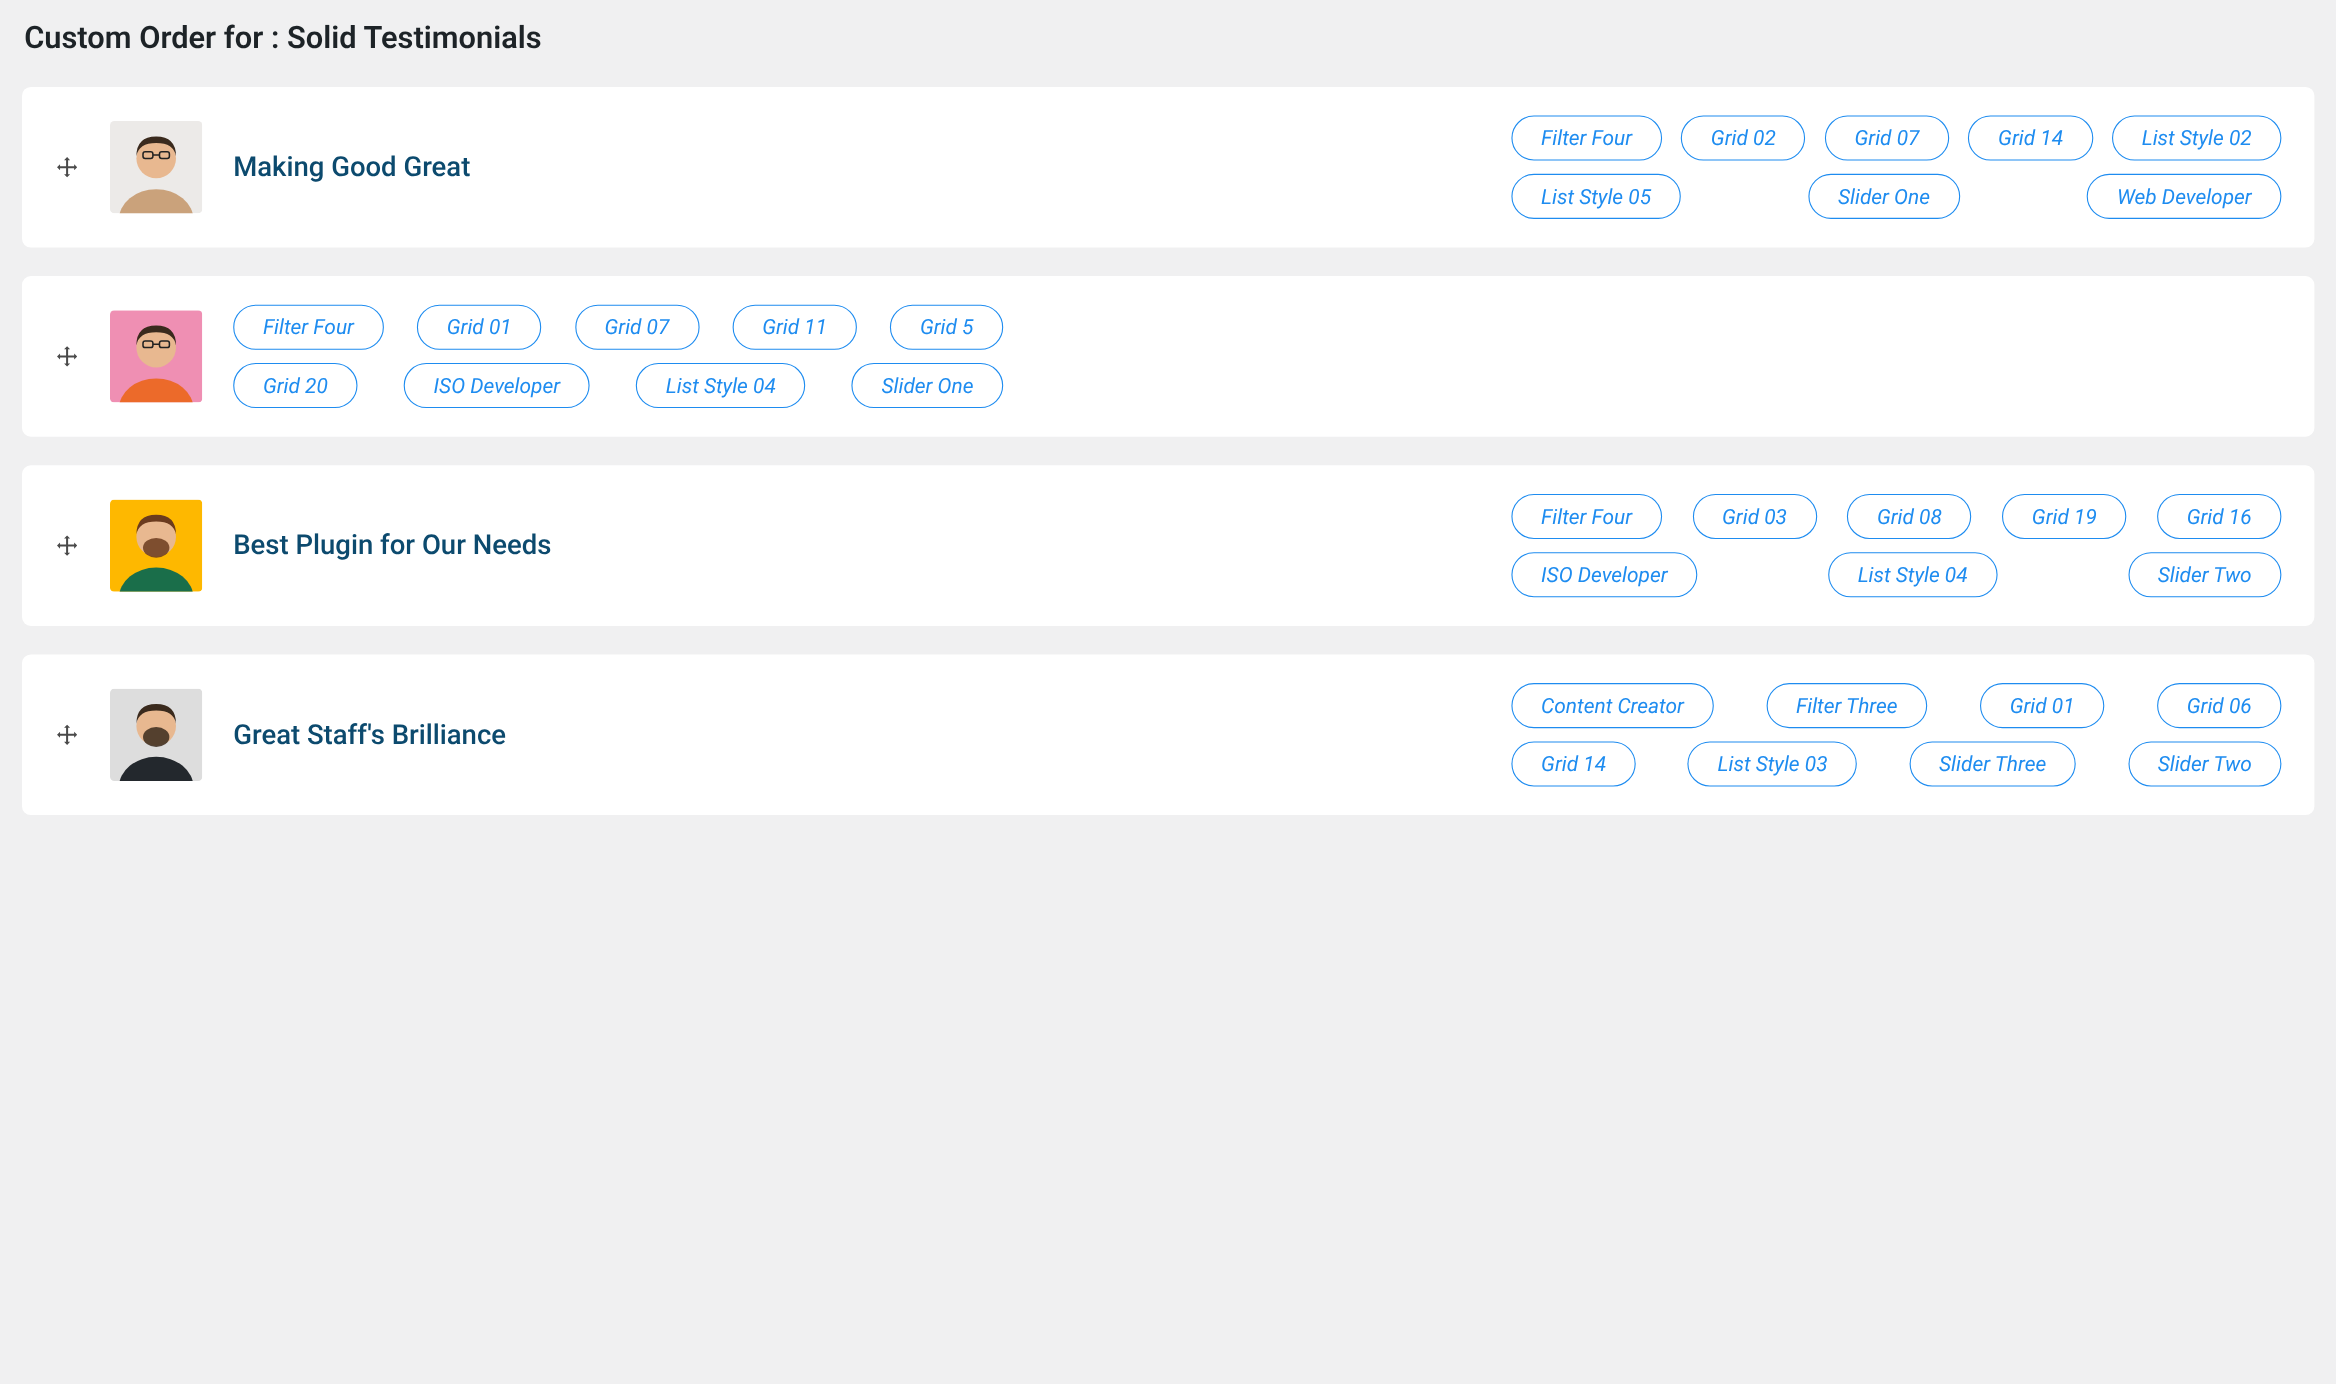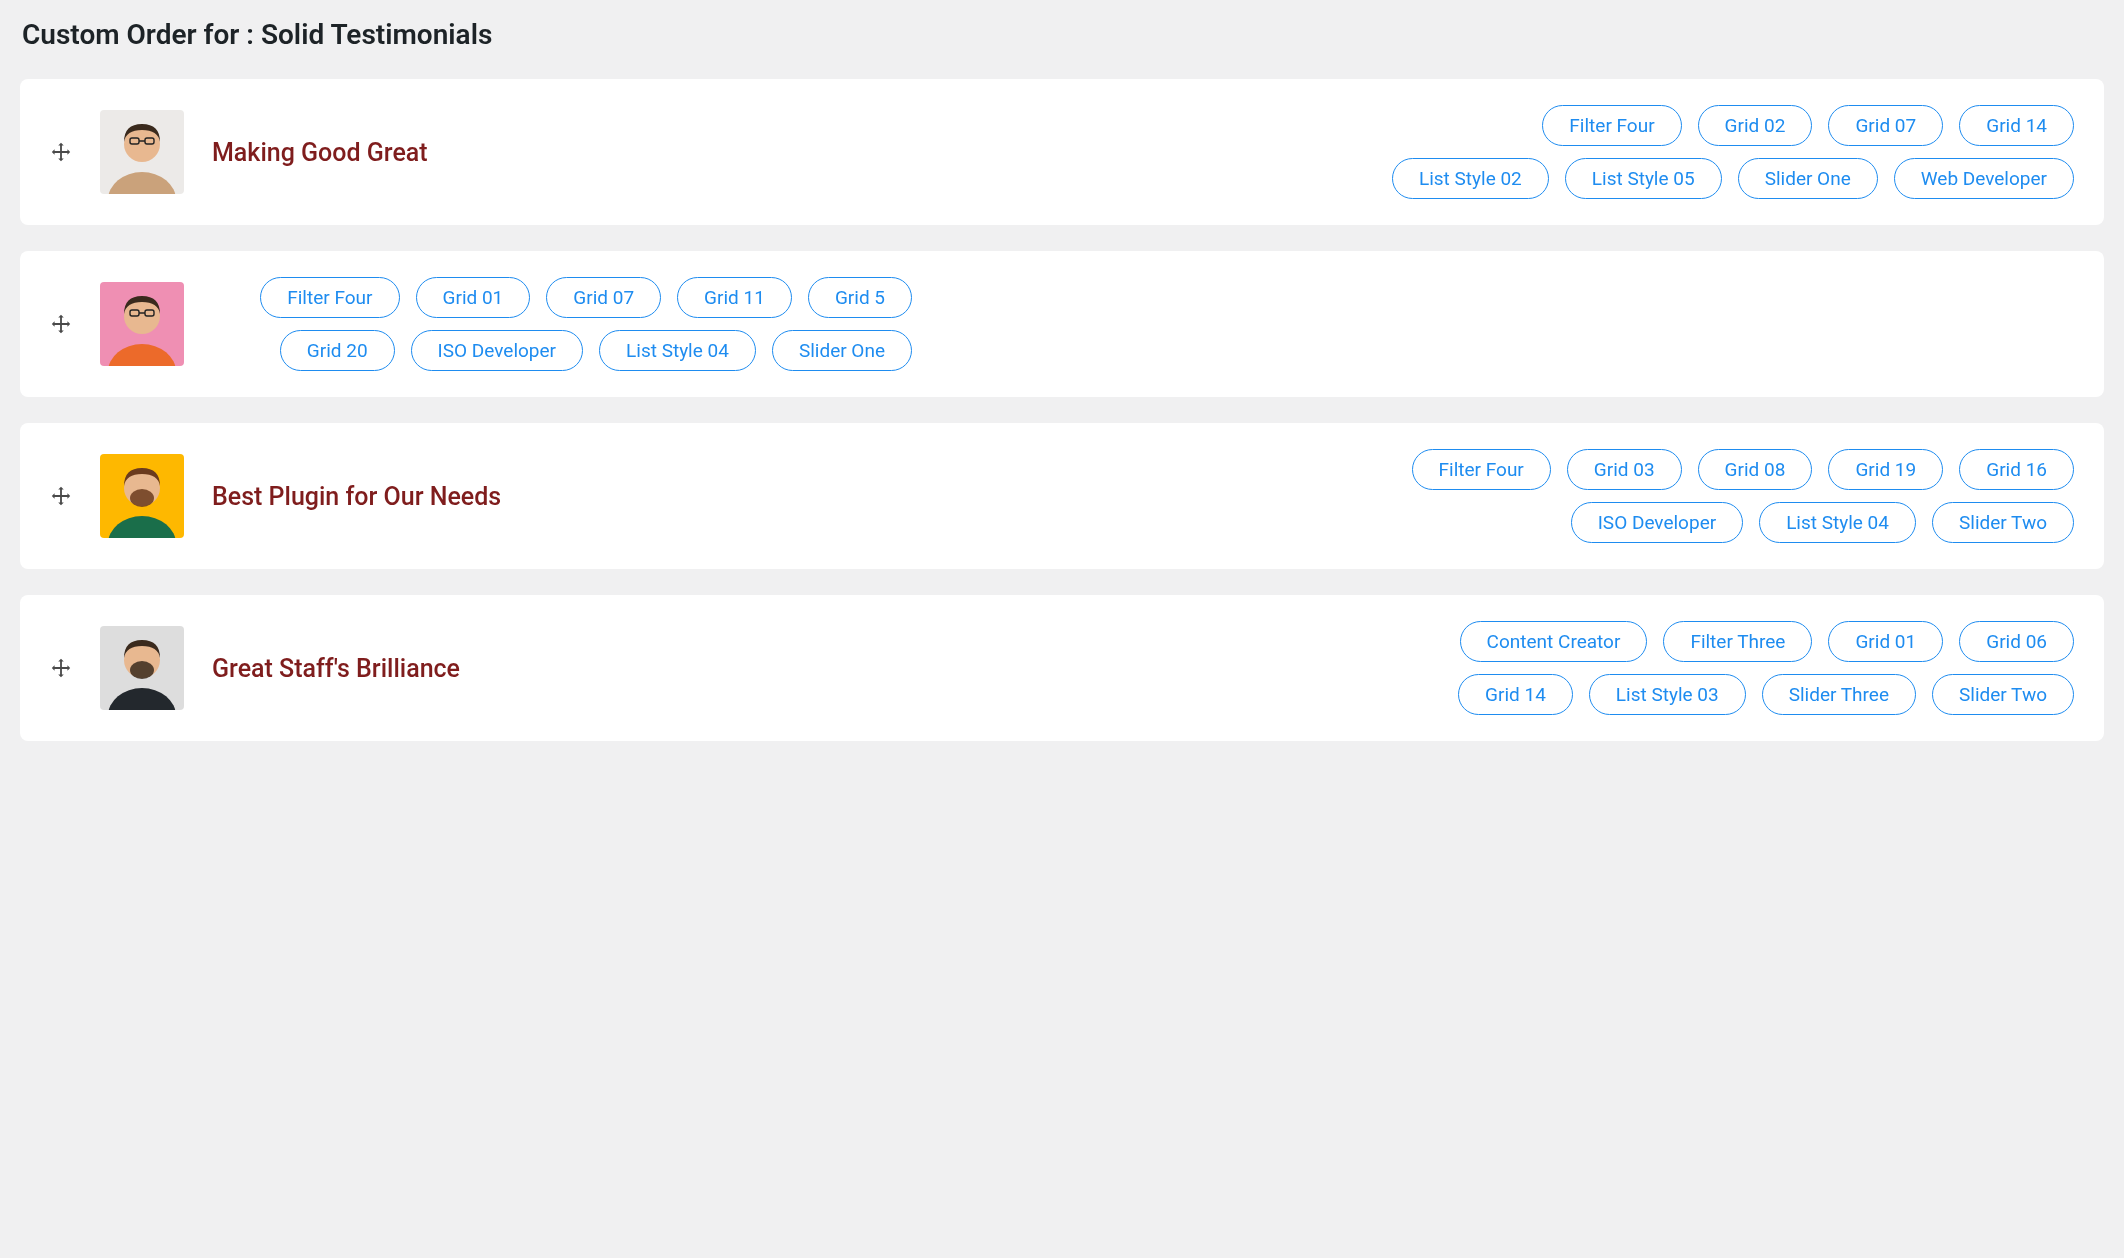--- a/index.html
+++ b/index.html
@@ -49,30 +49,31 @@
   justify-content: center;
   overflow: hidden;
 }
 .avatar svg {
   width: 100%;
   height: 100%;
 }
 .item-title {
   font-size: 25px;
   font-weight: 500;
-  color: #7f1d1d;
+  color: #0c4a6e;
   flex: 1 1 auto;
 }
 .tags {
   display: flex;
   flex-wrap: wrap;
   gap: 12px 16px;
-  justify-content: flex-end;
+  justify-content: space-between;
   flex: 0 0 700px;
   max-width: 700px;
+  font-style: italic;
 }
 .tag {
   border: 1.5px solid #1e8cf0;
   color: #1e8cf0;
   background: #ffffff;
   border-radius: 999px;
   padding: 10px 26px;
   font-size: 19px;
   font-weight: 400;
   line-height: 1;

